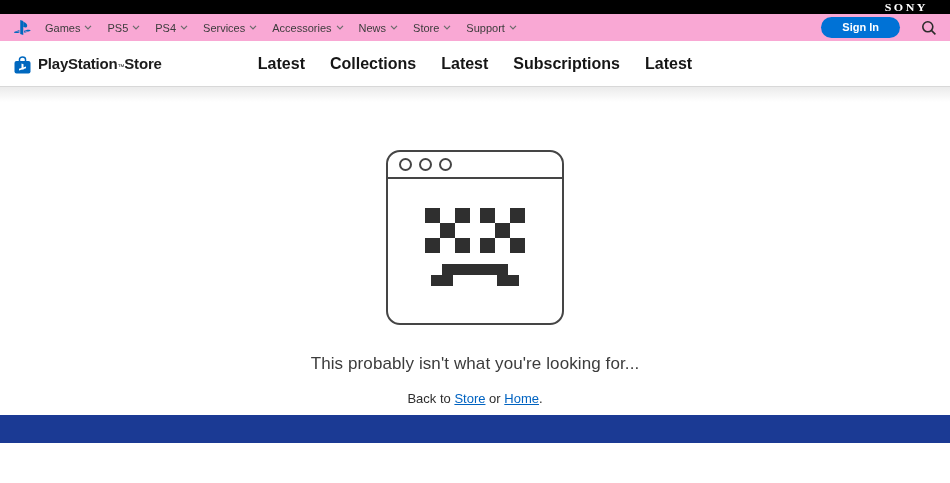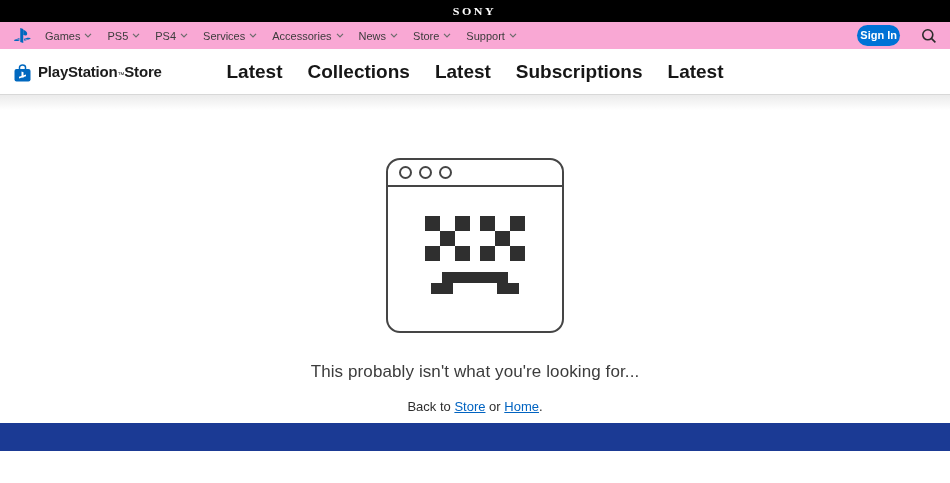--- a/index.html
+++ b/index.html
@@ -1,47 +1,47 @@
 <!DOCTYPE html>
 <html><head>
 <meta charset="utf-8">
 <style>
   * { margin:0; padding:0; box-sizing:border-box; }
   html,body { width:950px; height:483px; overflow:hidden; background:#fff;
               font-family:"Liberation Sans", sans-serif; }
   a { text-decoration:none; color:inherit; cursor:pointer; }
 
   
-  .sony-bar { height:22px; background:#000; display:flex; justify-content:center;
-              align-items:center; padding-right:1px; }
+  .sony-bar { height:14px; background:#000; display:flex; justify-content:flex-end;
+              align-items:center; padding-right:22px; }
   .sony-logo { color:#fff; font-family:"Liberation Serif", serif; font-weight:700;
                font-size:12px; line-height:1; letter-spacing:2.5px; transform:scaleY(.92); }
 
   
   .top-nav { height:27px; background:#f9a8d4; display:flex; align-items:center; padding:0 13px; }
   .ps-logo { width:19px; height:15px; margin-right:13px; flex:none; }
   .nav-items { display:flex; align-items:center; gap:15px; }
   .nav-item { display:inline-flex; align-items:center; gap:4px; font-size:11px;
               color:#3c3c3c; white-space:nowrap; }
   .chev { display:inline-flex; }
   .top-right { margin-left:auto; display:flex; align-items:center; gap:21px; }
   .sign-in { background:#0072d6; color:#fff; font-size:11px; font-weight:700;
-             border:none; border-radius:11px; padding:4px 3px; line-height:1.2; cursor:pointer;
+             border:none; border-radius:11px; padding:4px 21px; line-height:1.2; cursor:pointer;
              font-family:"Liberation Sans", sans-serif; }
   .search-btn { display:inline-flex; background:none; border:none; cursor:pointer; padding:0; }
 
   
   .store-nav { height:46px; background:#fff; border-bottom:1px solid #d8d8d8;
                position:relative; display:flex; align-items:center; padding:0 14px; }
   .brand { display:flex; align-items:center; gap:7px; }
   .brand-text { font-size:15px; font-weight:700; color:#1c1c1c; letter-spacing:-0.2px; }
   .brand-tm { font-size:7px; font-weight:400; color:#1c1c1c; vertical-align:baseline; }
   .store-links { position:absolute; left:0; right:0; display:flex; justify-content:center;
                  gap:25px; pointer-events:none; }
-  .store-link { font-size:19px; font-weight:700; color:#161616; pointer-events:auto; }
+  .store-link { font-size:16px; font-weight:700; color:#161616; pointer-events:auto; }
 
   
   .main { height:328px; background:#fff;
           background-image:linear-gradient(#ebebeb, rgba(255,255,255,0) 15px);
           display:flex; flex-direction:column; align-items:center; }
   .err-window { margin-top:63px; width:178px; height:175px; border:2px solid #454545;
                 border-radius:14px; background:#fff; }
   .err-header { height:27px; border-bottom:2px solid #454545; display:flex;
                 align-items:center; gap:7px; padding-left:11px; }
   .dot { width:13px; height:13px; border:2px solid #454545; border-radius:50%; flex:none; }

